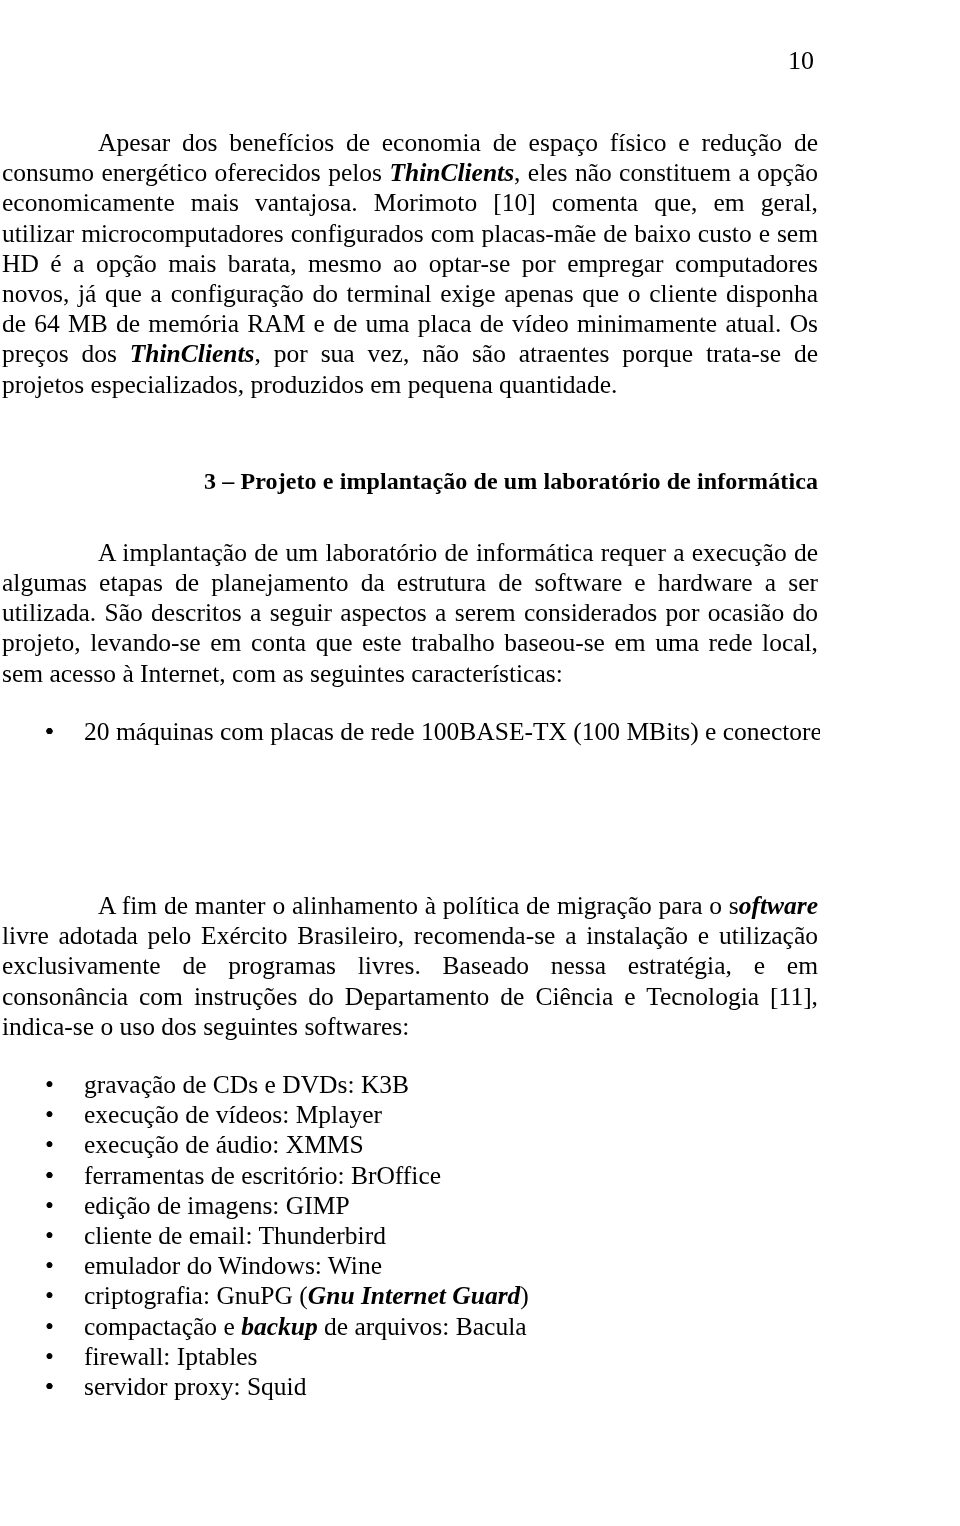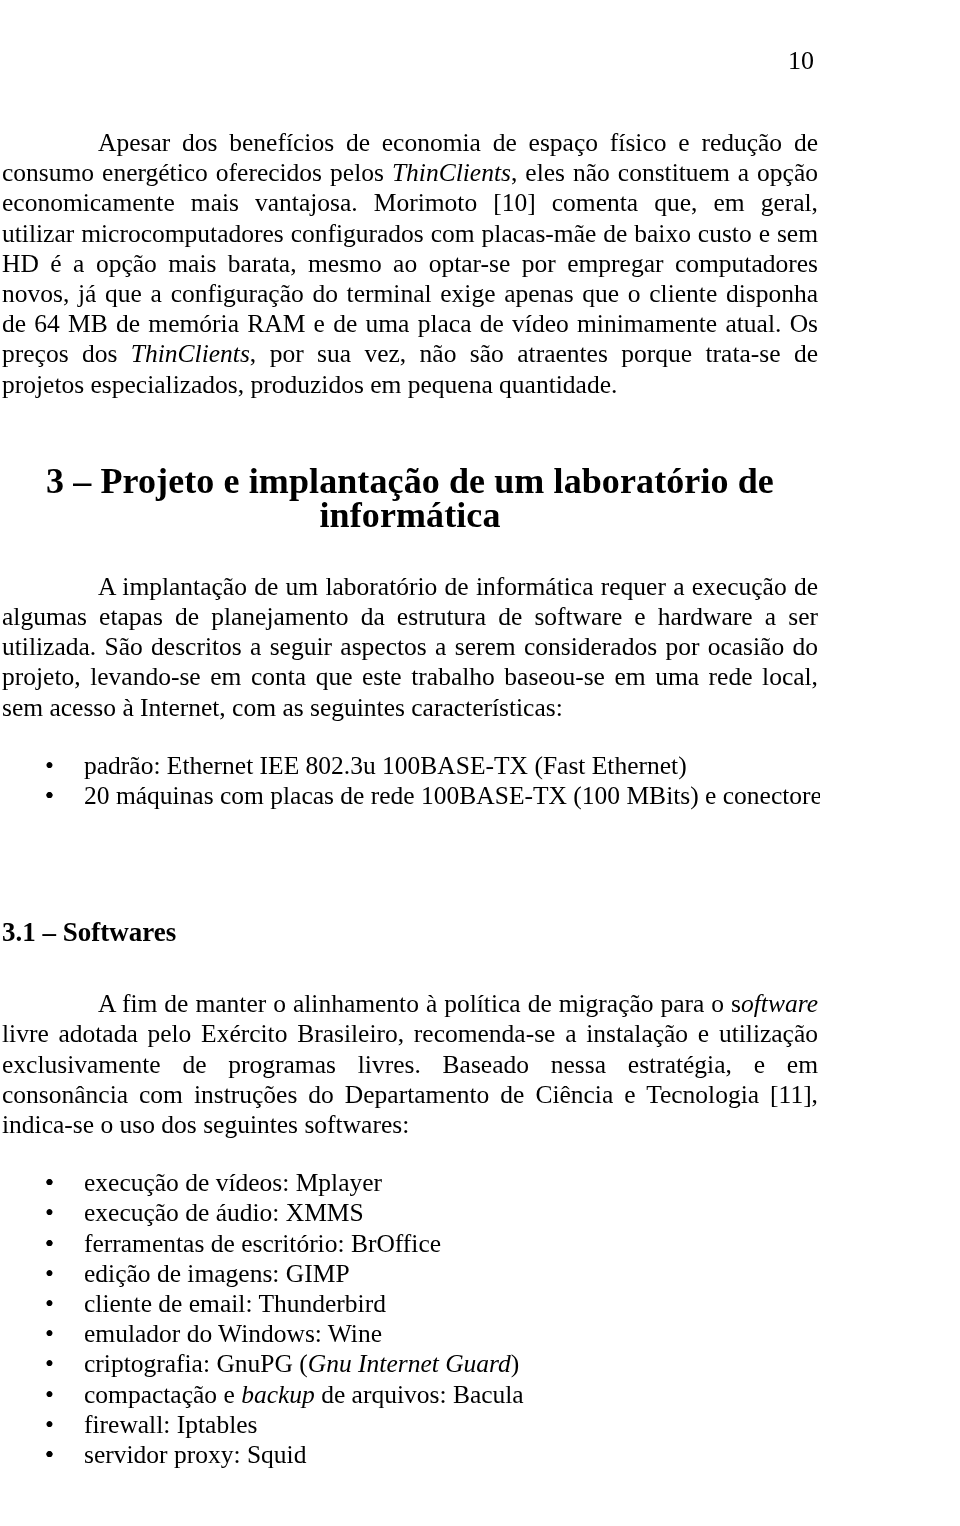--- a/index.html
+++ b/index.html
@@ -39,24 +39,24 @@
     margin: 0;
     font-size: 25.5px;
     line-height: 30.2px;
     text-align: justify;
     text-justify: inter-word;
     text-indent: 96px;
     hyphens: none;
   }
   h2.heading {
     margin: 0;
-    font-size: 36px;
+    font-size: 24px;
     line-height: 34px;
     font-weight: bold;
-    text-align: center;
+    text-align: right;
     letter-spacing: 0.1px;
   }
   h3.subheading {
     margin: 0;
     font-size: 27px;
     line-height: 34px;
     font-weight: bold;
     text-align: left;
   }
   .spacer-lg { height: 64px; }
@@ -78,20 +78,21 @@
   }
   ul.bullets li .bullet-dot {
     position: absolute;
     left: 43px;
     top: 0;
     font-size: 25.5px;
     line-height: 30.2px;
   }
   em.it {
     font-style: italic;
+    font-weight: bold;
   }
 </style>
 </head>
 <body>
 
 <div class="page">
 
   <div class="page-number">10</div>
 
   <div class="body-flow">
@@ -102,40 +103,39 @@
 
     <h2 class="heading">3 – Projeto e implantação de um laboratório de informática</h2>
 
     <div class="spacer-md"></div>
 
     <p class="para">A implantação de um laboratório de informática requer a execução de algumas etapas de planejamento da estrutura de software e hardware a ser utilizada. São descritos a seguir aspectos a serem considerados por ocasião do projeto, levando-se em conta que este trabalho baseou-se em uma rede local, sem acesso à Internet, com as seguintes características:</p>
 
     <div class="spacer-sm"></div>
 
     <ul class="bullets">
-      <li><span class="bullet-dot">•</span><span>padrão: Ethernet IEE 802.3u 100BASE-TX (Fast Ethernet)</span></li>
+      <li><span class="bullet-dot">•</span></li>
       <li><span class="bullet-dot">•</span></li>
       <li><span class="bullet-dot">•</span><span>20 máquinas com placas de rede 100BASE-TX (100 MBits) e conectores RJ-45</span></li>
     </ul>
 
     <div class="spacer-md"></div>
 
 
     <div class="spacer-lg"></div>
 
-    <h3 class="subheading">3.1 – Softwares</h3>
 
     <div class="spacer-md"></div>
 
     <p class="para"><span>A fim de manter o alinhamento à política de migração para o s</span><em class="it">oftware</em><span> livre adotada pelo Exército Brasileiro, recomenda-se a instalação e utilização exclusivamente de programas livres. Baseado nessa estratégia, e em consonância com instruções do Departamento de Ciência e Tecnologia [11], indica-se o uso dos seguintes softwares:</span></p>
 
     <div class="spacer-sm"></div>
 
     <ul class="bullets">
-      <li><span class="bullet-dot">•</span><em class="it"></em><span></span></li>
+      <li><span class="bullet-dot">•</span><span>gravação de CDs e DVDs: K3B</span><em class="it"></em><span></span></li>
       <li><span class="bullet-dot">•</span><span>execução de vídeos: Mplayer</span><em class="it"></em><span></span></li>
       <li><span class="bullet-dot">•</span><span>execução de áudio: XMMS</span><em class="it"></em><span></span></li>
       <li><span class="bullet-dot">•</span><em class="it"></em><span></span></li>
       <li><span class="bullet-dot">•</span><span>ferramentas de escritório: BrOffice</span><em class="it"></em><span></span></li>
       <li><span class="bullet-dot">•</span><span>edição de imagens: GIMP</span><em class="it"></em><span></span></li>
       <li><span class="bullet-dot">•</span><span>cliente de email: Thunderbird</span><em class="it"></em><span></span></li>
       <li><span class="bullet-dot">•</span><span>emulador do Windows: Wine</span><em class="it"></em><span></span></li>
       <li><span class="bullet-dot">•</span><span>criptografia: GnuPG (</span><em class="it">Gnu Internet Guard</em><span>)</span></li>
       <li><span class="bullet-dot">•</span><span>compactação e </span><em class="it">backup</em><span> de arquivos: Bacula</span></li>
       <li><span class="bullet-dot">•</span><span>firewall: Iptables</span><em class="it"></em><span></span></li>

